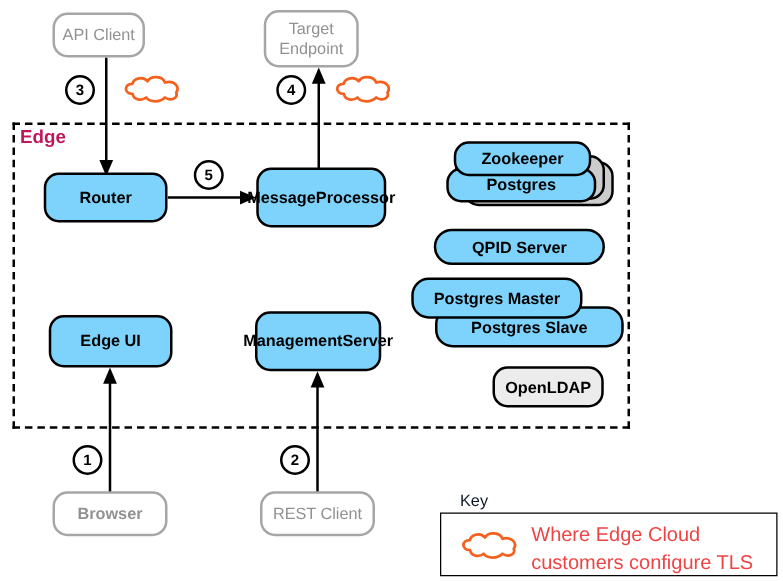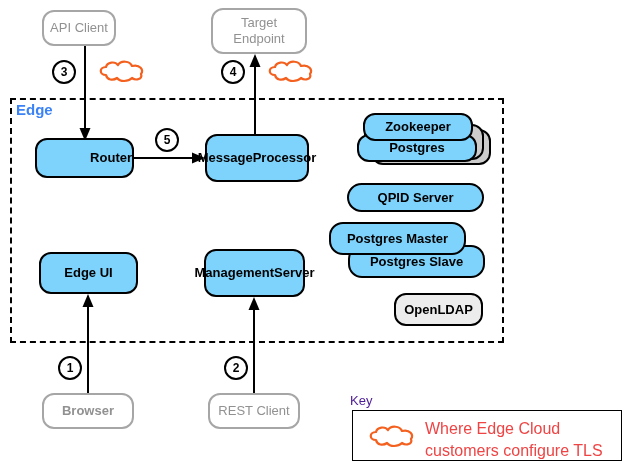--- a/index.html
+++ b/index.html
@@ -59,21 +59,21 @@
     border: 2px dashed #000000;
     box-sizing: border-box;
     background: transparent;
   }
   #edge-label {
     position: absolute;
     left: 16px;
     top: 101px;
     font-size: 15px;
     font-weight: bold;
-    color: #3b82f6;
+    color: #be185d;
   }
 
   
   .badge {
     position: absolute;
     width: 24px;
     height: 24px;
     border-radius: 50%;
     background: #ffffff;
     border: 2px solid #000000;
@@ -94,24 +94,24 @@
     position: absolute;
     background: #cccccc;
     border: 2px solid #000000;
     border-radius: 12px;
     box-sizing: border-box;
   }
 
   
   #key-label {
     position: absolute;
-    left: 350px;
+    left: 368px;
     top: 393px;
     font-size: 13px;
-    color: #4c1d95;
+    color: #0f172a;
   }
   #key-box {
     position: absolute;
     left: 352px;
     top: 410px;
     width: 270px;
     height: 51px;
     border: 1px solid #000;
     box-sizing: border-box;
     background: #fff;
@@ -132,21 +132,21 @@
 
 <div id="canvas">
 
   <div id="edge-boundary"></div>
   <div id="edge-label">Edge</div>
 
   <div class="node node-external" style="left:42px; top:10px; width:74px; height:36px;">
     <span>API Client</span>
   </div>
 
-  <div class="node node-external" style="left:211px; top:8px; width:96px; height:46px; flex-direction:column;">
+  <div class="node node-external" style="left:211px; top:8px; width:76px; height:46px; flex-direction:column;">
     <span>Target</span>
     <span>Endpoint</span>
   </div>
 
   <svg class="connector" style="left:78px; top:46px; width:14px; height:96px;" viewBox="0 0 14 96">
     <line x1="7" y1="0" x2="7" y2="84" stroke="#000" stroke-width="2"></line>
     <polygon points="7,95 1.5,82 12.5,82" fill="#000"></polygon>
   </svg>
 
   <svg class="connector" style="left:248px; top:54px; width:14px; height:86px;" viewBox="0 0 14 86">
@@ -161,21 +161,21 @@
     <path d="M10,16 C3,16 3,8 10,8 C11,3 19,2 22,6 C25,1 34,2 36,7 C44,5 48,11 45,15 C47,20 40,22 36,19 C32,23 24,23 21,19 C17,22 11,21 10,16 Z" fill="none" stroke="#f4601e" stroke-width="2.2" stroke-linejoin="round"></path>
   </svg>
 
   <div class="badge" style="left:221px; top:60px;">
     <span>4</span>
   </div>
   <svg class="cloud-svg" style="left:265px; top:59px; width:52px; height:24px;" viewBox="0 0 52 24">
     <path d="M10,16 C3,16 3,8 10,8 C11,3 19,2 22,6 C25,1 34,2 36,7 C44,5 48,11 45,15 C47,20 40,22 36,19 C32,23 24,23 21,19 C17,22 11,21 10,16 Z" fill="none" stroke="#f4601e" stroke-width="2.2" stroke-linejoin="round"></path>
   </svg>
 
-  <div class="node node-internal" style="left:35px; top:138px; width:99px; height:40px;justify-content:flex-end;">
+  <div class="node node-internal" style="left:35px; top:138px; width:99px; height:40px;">
     <span>Router</span>
   </div>
 
   <svg class="connector" style="left:134px; top:151px; width:72px; height:14px;" viewBox="0 0 72 14">
     <line x1="0" y1="7" x2="60" y2="7" stroke="#000" stroke-width="2"></line>
     <polygon points="71,7 58,1.5 58,12.5" fill="#000"></polygon>
   </svg>
 
   <div class="badge" style="left:155px; top:128px;">
     <span>5</span>
@@ -192,21 +192,21 @@
     <span>Postgres</span>
   </div>
   <div class="node node-internal" style="left:363px; top:113px; width:110px; height:28px;">
     <span>Zookeeper</span>
   </div>
 
   <div class="node node-internal" style="left:347px; top:183px; width:137px; height:29px; border-radius:15px;">
     <span>QPID Server</span>
   </div>
 
-  <div class="node node-internal" style="left:348px; top:245px; width:137px; height:33px; border-radius:14px;">
+  <div class="node node-internal" style="left:348px; top:245px; width:151px; height:33px; border-radius:14px;">
     <span>Postgres Slave</span>
   </div>
   <div class="node node-internal" style="left:329px; top:222px; width:137px; height:33px; border-radius:14px;">
     <span>Postgres Master</span>
   </div>
 
   <div class="node node-light" style="left:394px; top:293px; width:89px; height:33px; border-radius:12px;">
     <span>OpenLDAP</span>
   </div>
 

